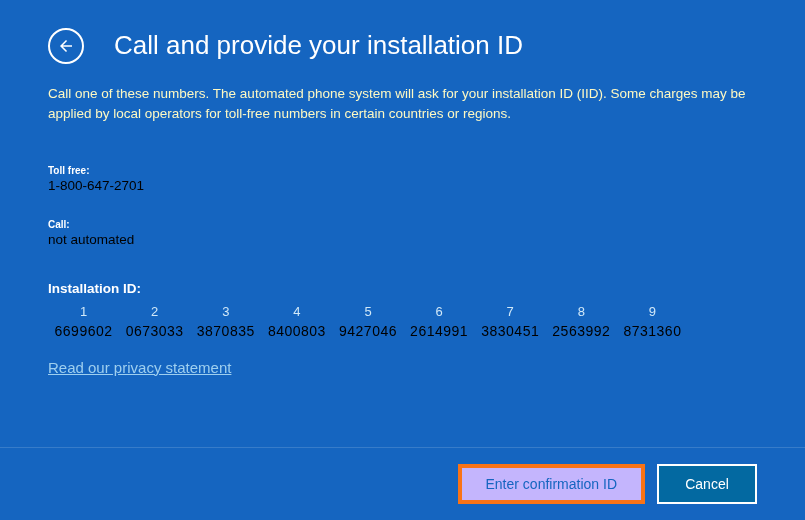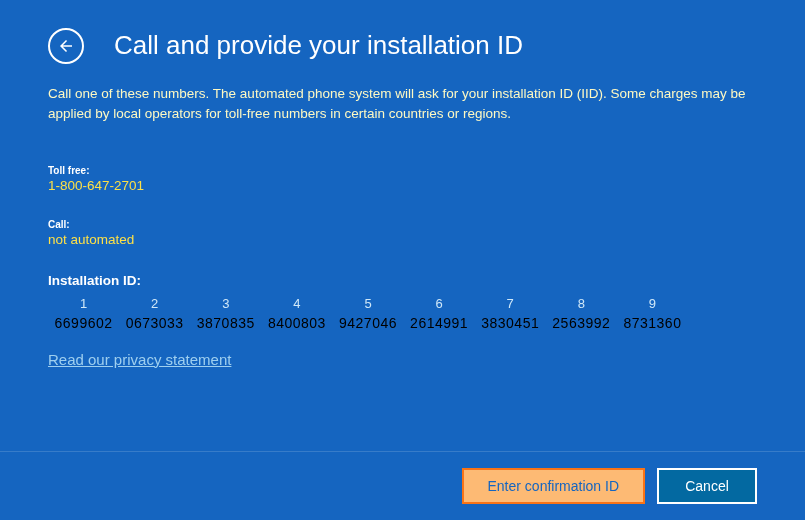--- a/index.html
+++ b/index.html
@@ -67,26 +67,26 @@
     }
 
     .info-label {
       font-weight: 700;
       font-size: 10px;
       margin-bottom: 2px;
     }
 
     .info-value {
       font-size: 13.5px;
-      color: #fde047;
+      color: #000000;
       margin-bottom: 16px;
     }
 
     .installation-id-section {
-      margin-top: 0;
+      margin-top: 8px;
     }
 
     .installation-id-label {
       font-weight: 700;
       font-size: 13.5px;
       margin-bottom: 8px;
     }
 
     .id-grid {
       display: grid;
@@ -129,24 +129,24 @@
     .footer-btn {
       padding: 8px 24px;
       font-size: 14px;
       font-family: 'Segoe UI', Arial, sans-serif;
       cursor: pointer;
       border: none;
       min-width: 100px;
     }
 
     .btn-primary {
-      background: #fdba74;
+      background: #c4b5fd;
       color: #1565c0;
       font-weight: 500;
-      border: 2px solid #f97316;
+      border: 4px solid #f97316;
     }
 
     .btn-secondary {
       background: #0369a1;
       color: #fff;
       border: 2px solid #fff;
     }
   </style>
 </head>
 <body>

